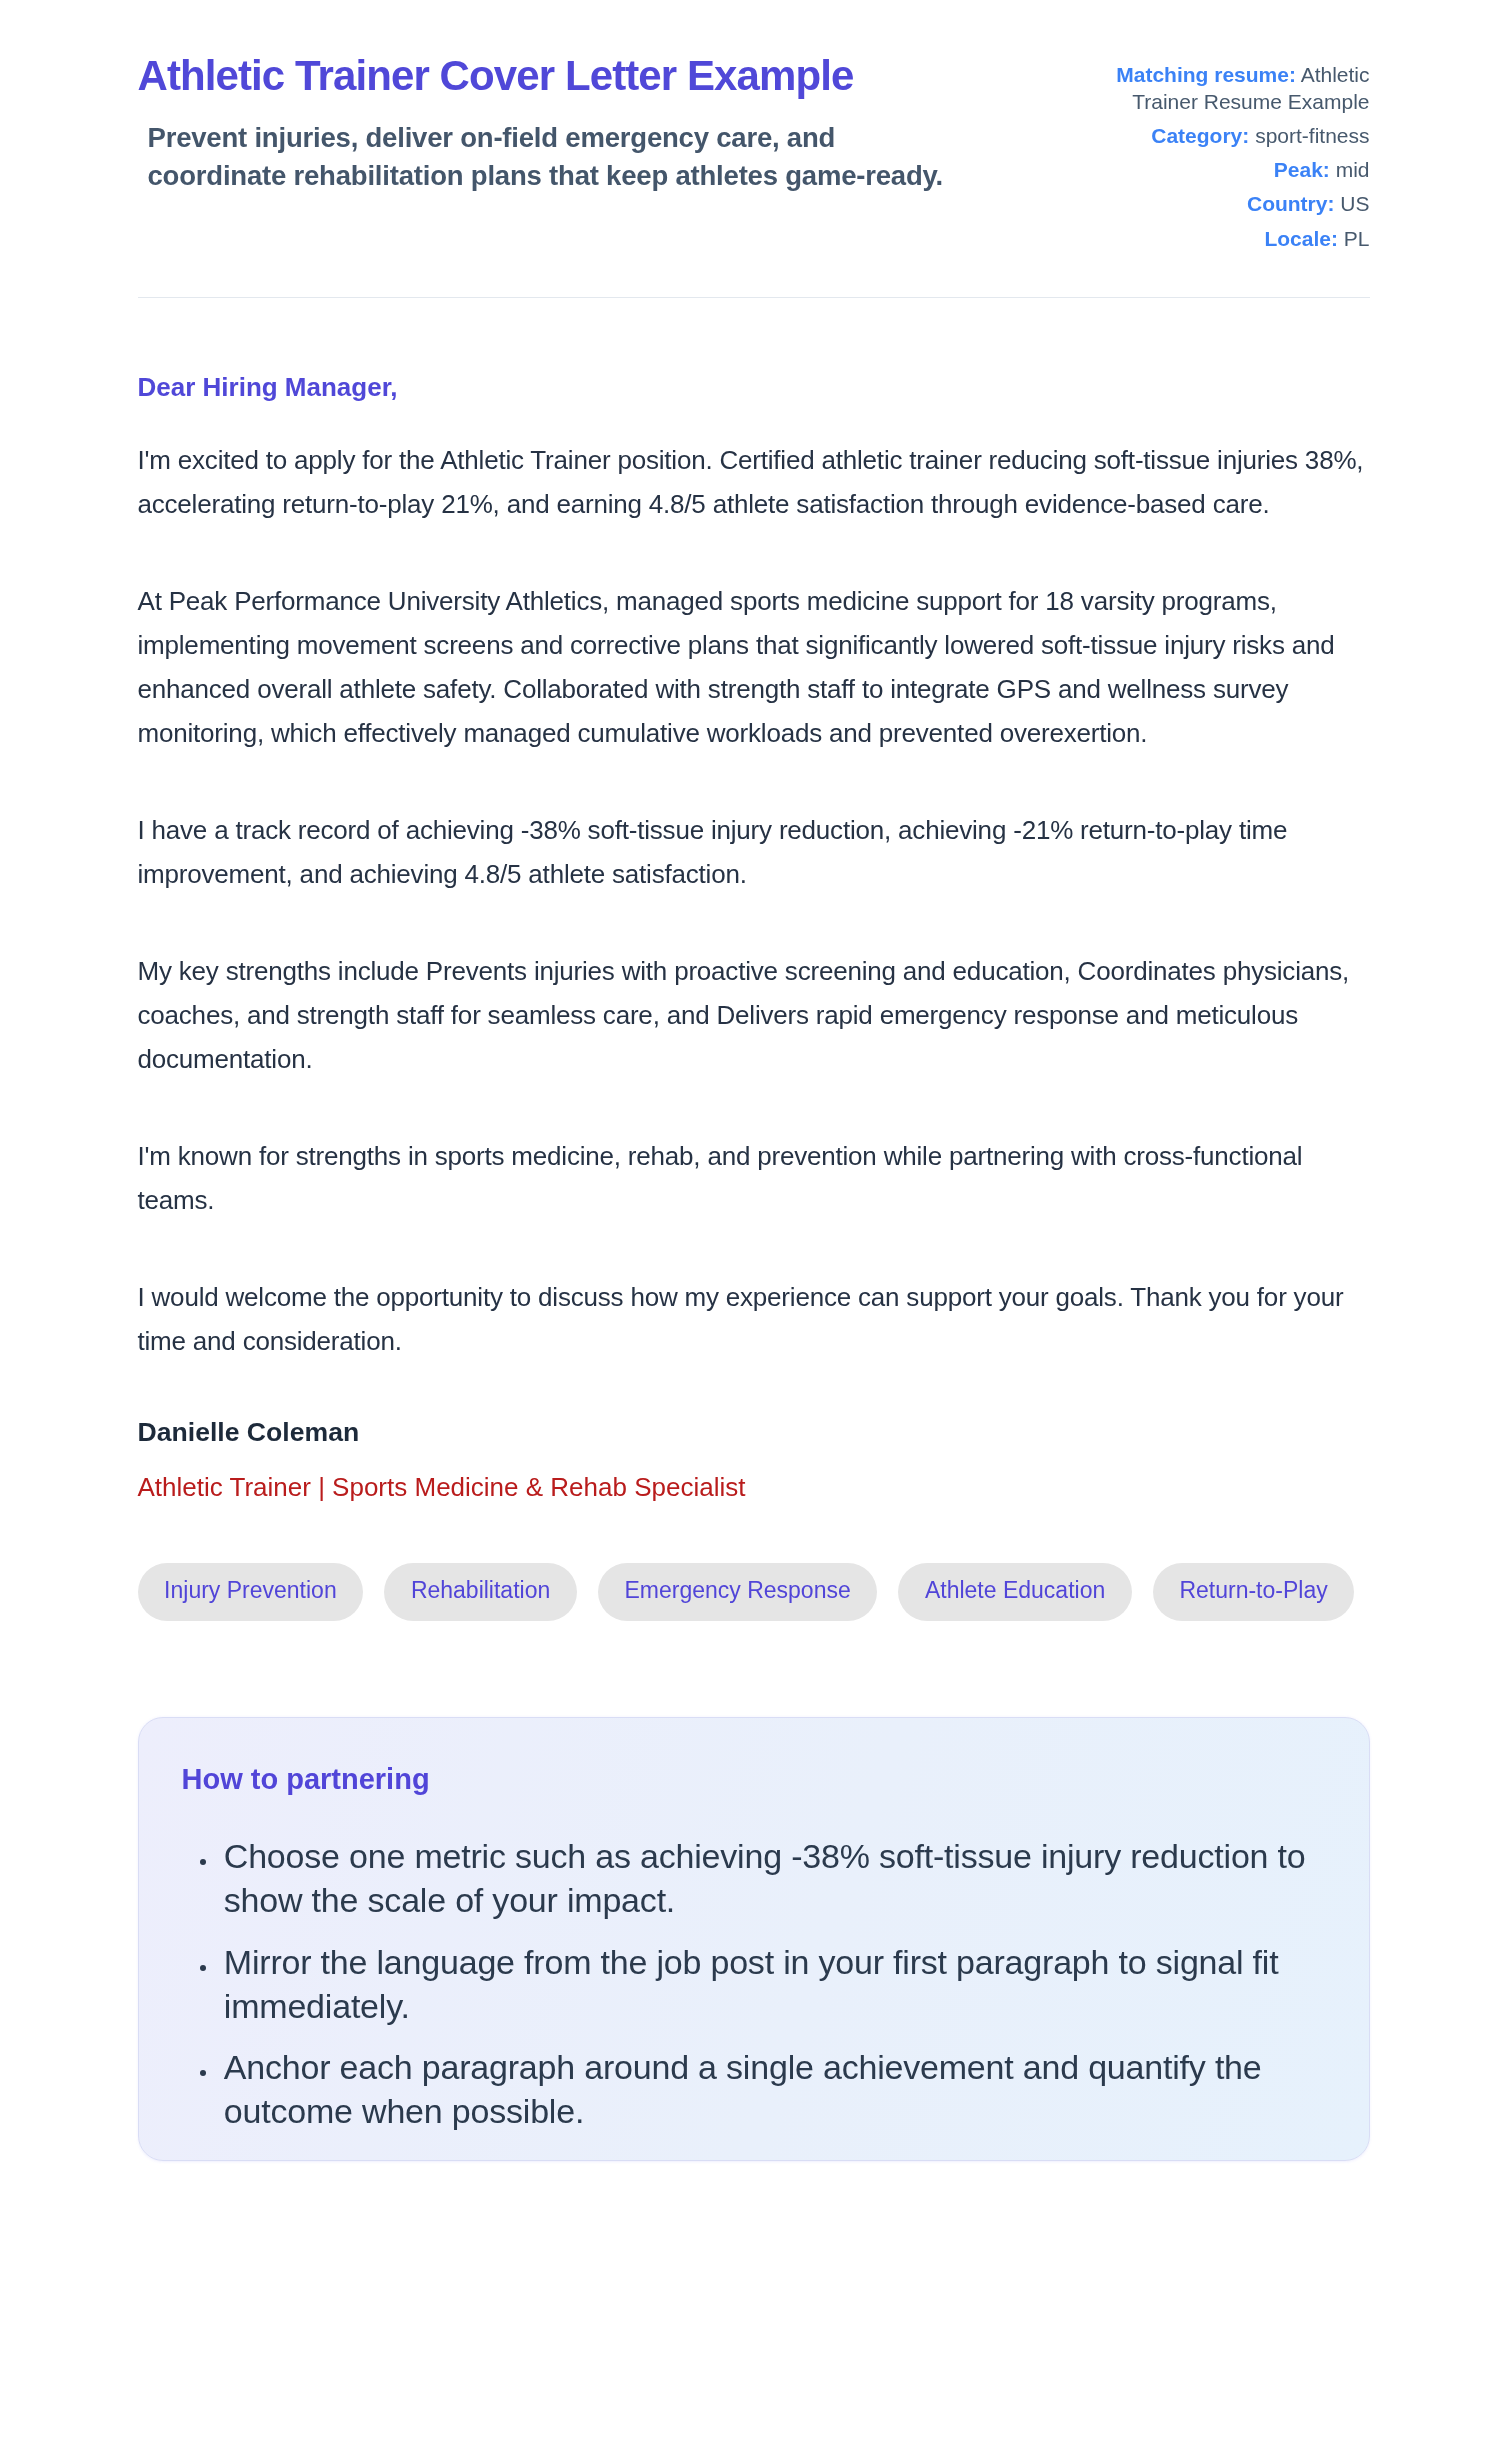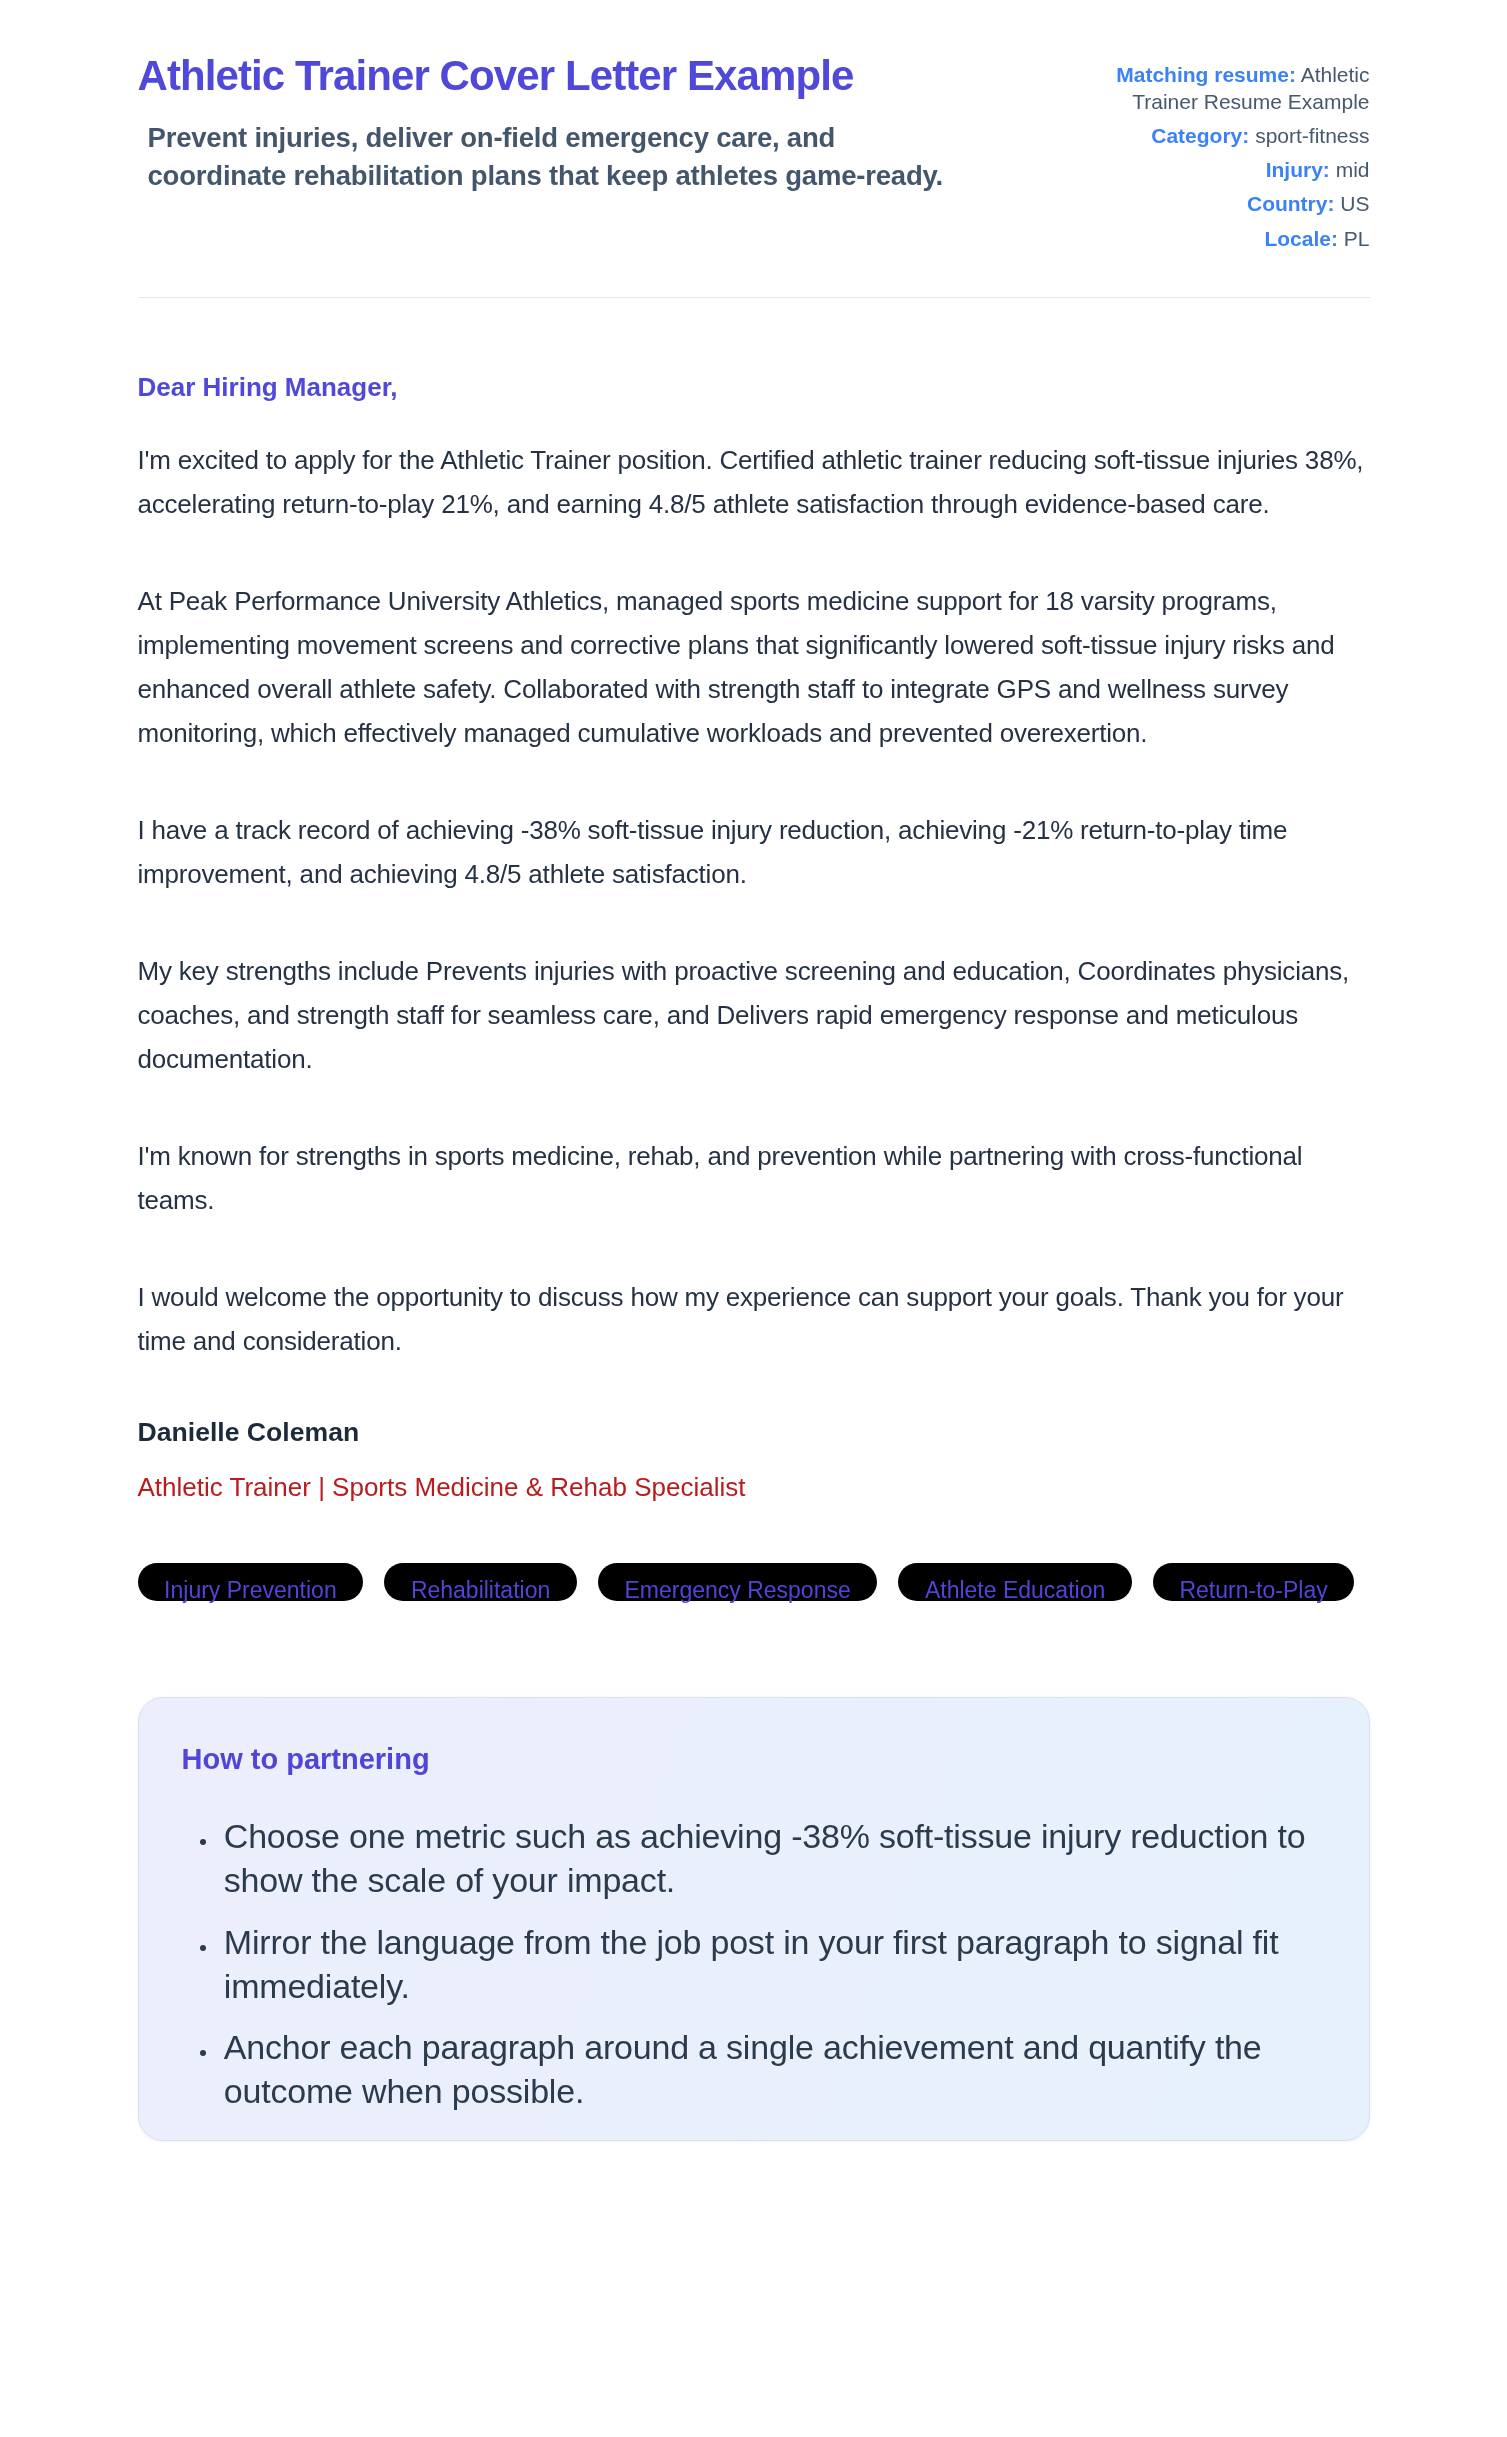--- a/index.html
+++ b/index.html
@@ -96,25 +96,25 @@
 
   
   .tags {
     display: flex;
     flex-wrap: wrap;
     gap: 21px;
     margin-top: 60px;
   }
   .tag {
     display: inline-block;
-    height: 38px;
+    height: 58px;
     line-height: 55px;
     padding: 0 26.6px;
     border-radius: 886px;
-    background: #000000;
+    background: #e5e5e5;
     color: #5145d8;
     font-size: 23px;
     white-space: nowrap;
   }
 
   
   .tips {
     margin-top: 96px;
     border: 0.9px solid #d9ddf5;
     border-radius: 25px;
@@ -155,21 +155,21 @@
       <p class="subtitle">Prevent injuries, deliver on-field emergency care, and coordinate rehabilitation plans that keep athletes game-ready.</p>
     </div>
     <div class="meta">
       <div class="meta-row">
         <span class="meta-label">Matching resume:</span> <span class="meta-value">Athletic Trainer Resume Example</span>
       </div>
       <div class="meta-row">
         <span class="meta-label">Category:</span> <span class="meta-value">sport-fitness</span>
       </div>
       <div class="meta-row">
-        <span class="meta-label">Injury:</span> <span class="meta-value">mid</span>
+        <span class="meta-label">Peak:</span> <span class="meta-value">mid</span>
       </div>
       <div class="meta-row">
         <span class="meta-label">Country:</span> <span class="meta-value">US</span>
       </div>
       <div class="meta-row">
         <span class="meta-label">Locale:</span> <span class="meta-value">PL</span>
       </div>
     </div>
   </div>
 

